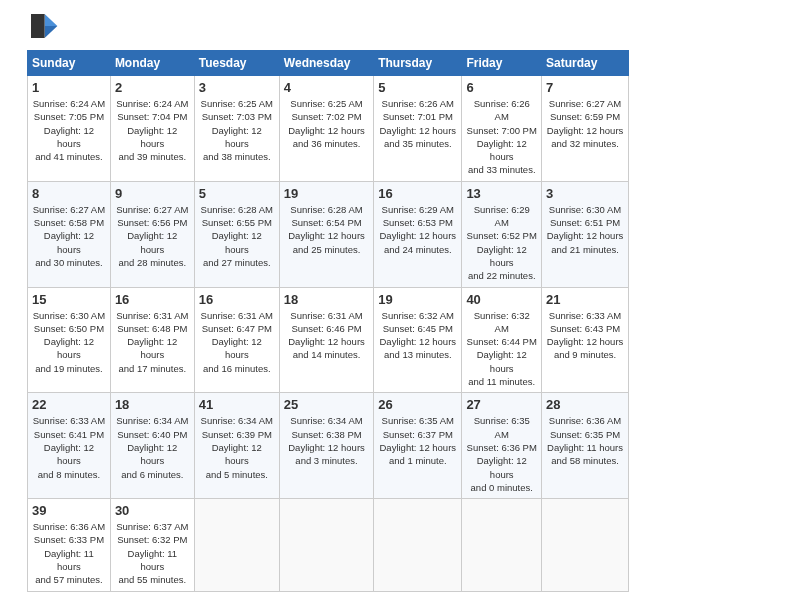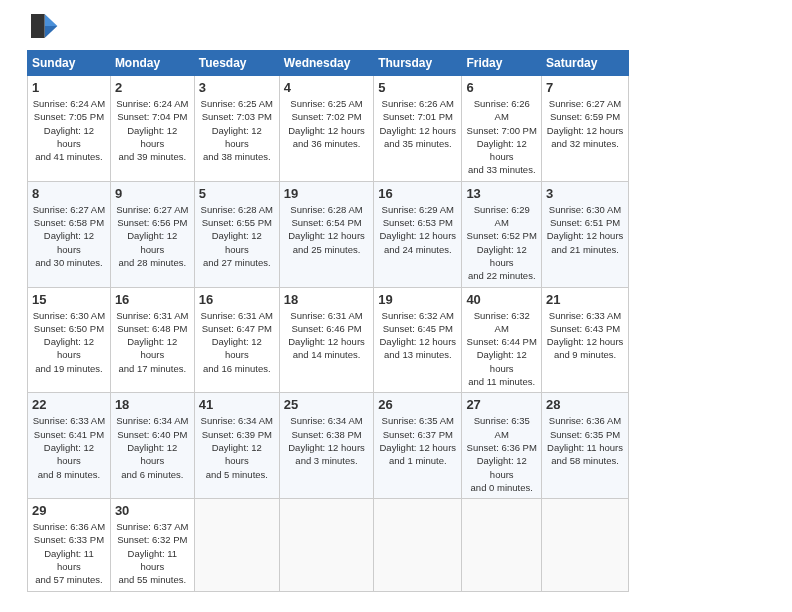--- a/index.html
+++ b/index.html
@@ -243,21 +243,21 @@
             <span class="day-num">27</span>
             <div class="day-info">Sunrise: 6:35 AM<br>Sunset: 6:36 PM<br>Daylight: 12 hours<br>and 0 minutes.</div>
           </td>
           <td>
             <span class="day-num">28</span>
             <div class="day-info">Sunrise: 6:36 AM<br>Sunset: 6:35 PM<br>Daylight: 11 hours<br>and 58 minutes.</div>
           </td>
         </tr>
         <tr>
           <td>
-            <span class="day-num">29</span>
+            <span class="day-num">39</span>
             <div class="day-info">Sunrise: 6:36 AM<br>Sunset: 6:33 PM<br>Daylight: 11 hours<br>and 57 minutes.</div>
           </td>
           <td>
             <span class="day-num">30</span>
             <div class="day-info">Sunrise: 6:37 AM<br>Sunset: 6:32 PM<br>Daylight: 11 hours<br>and 55 minutes.</div>
           </td>
           <td class="empty-cell"></td>
           <td class="empty-cell"></td>
           <td class="empty-cell"></td>
           <td class="empty-cell"></td>

